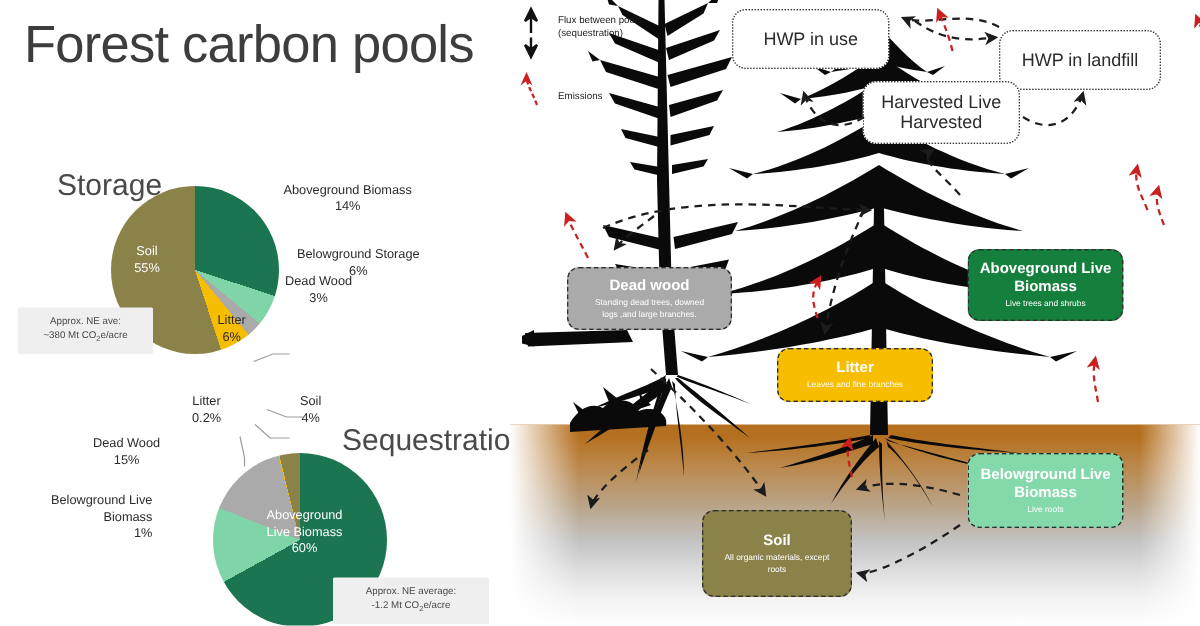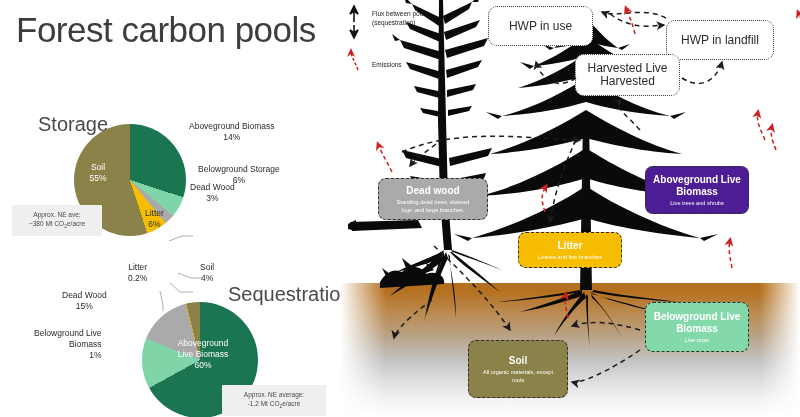--- a/index.html
+++ b/index.html
@@ -313,21 +313,21 @@
       <span class="ps">
         <span>Standing dead trees, downed</span><br><span>logs ,and large branches.</span>
       </span>
     </div>
 
     <div class="pool-box" style="left:178px; top:232px; width:104px; height:36px; background:#f7bd00;">
       <span class="pt">Litter</span>
       <span class="ps">Leaves and fine branches</span>
     </div>
 
-    <div class="pool-box" style="left:305px; top:166px; width:104px; height:48px; background:#4c1d95;">
+    <div class="pool-box" style="left:305px; top:166px; width:104px; height:48px; background:#15803d;">
       <span class="pt">
         <span>Aboveground Live</span><br><span>Biomass</span>
       </span>
       <span class="ps">Live trees and shrubs</span>
     </div>
 
     <div class="pool-box" style="left:305px; top:302px; width:104px; height:50px; background:#84d9ab;">
       <span class="pt">
         <span>Belowground Live</span><br><span>Biomass</span>
       </span>

